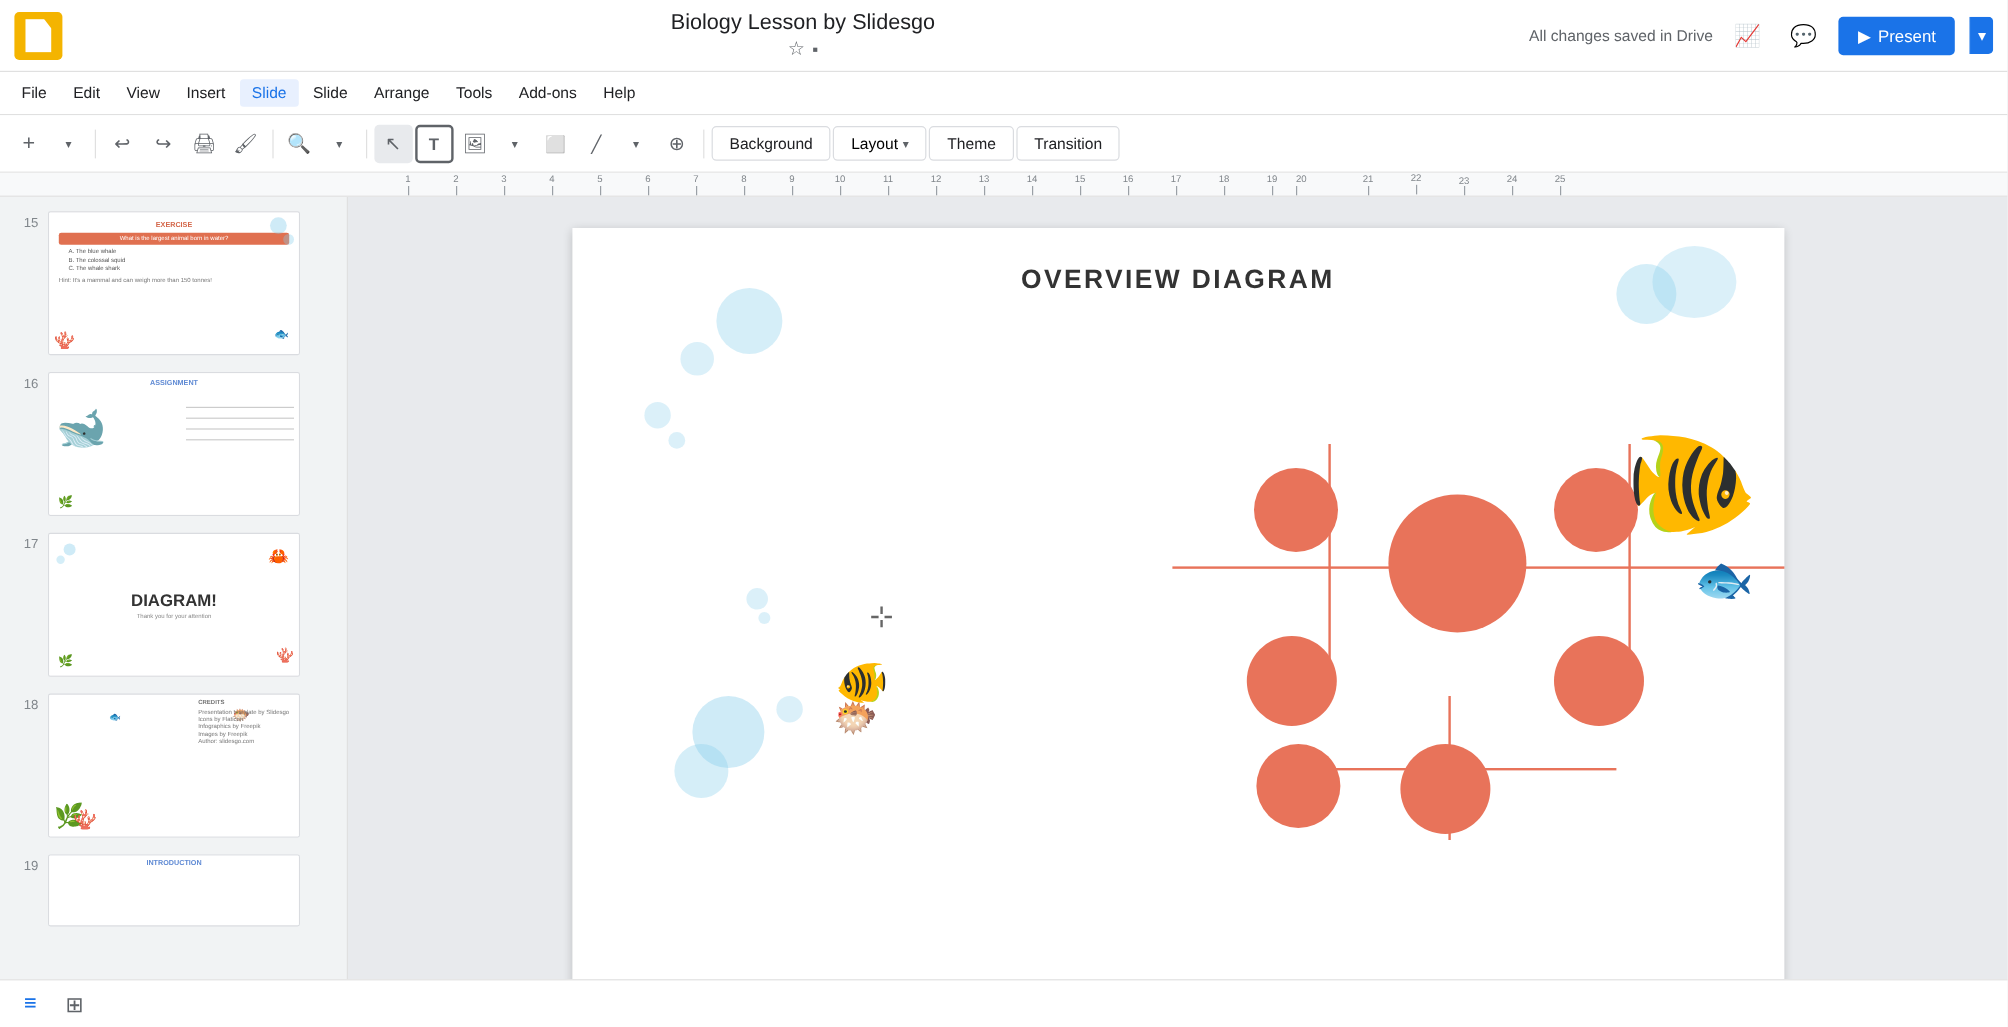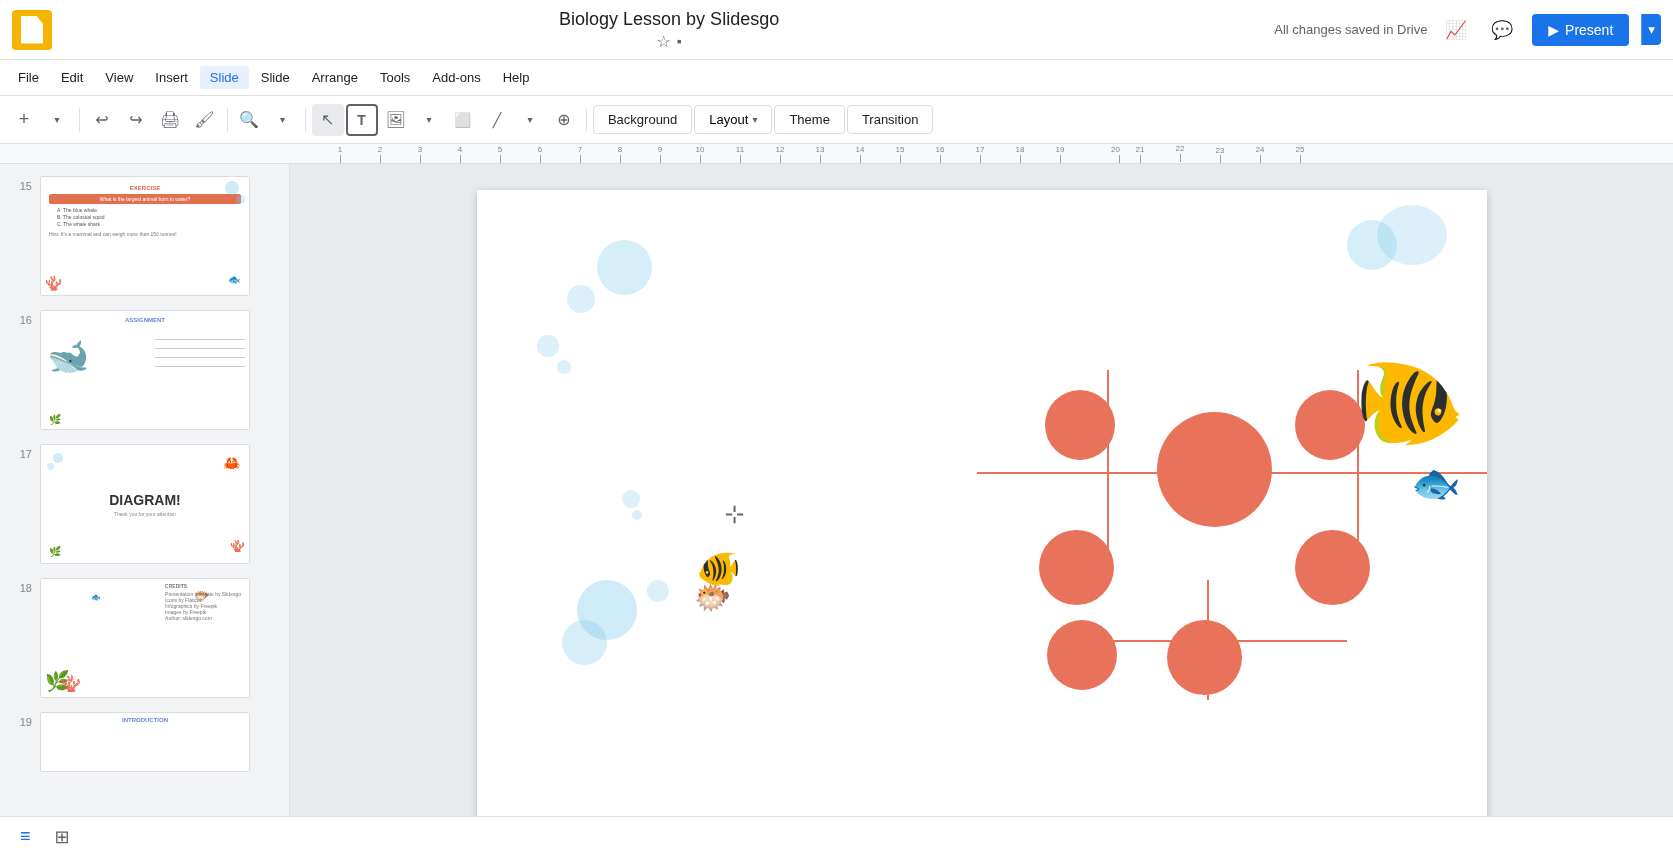--- a/index.html
+++ b/index.html
@@ -336,21 +336,21 @@
         <span style="font-size:8px;color:#80868b;margin-bottom:1px;">18</span>
       </span>
       </span>
       <span style="display: inline-flex; align-items: flex-end; height: 100%; margin-right: 0px;">
         <span style="display:flex;flex-direction:column-reverse;align-items:center;width:40px;font-size:9px;color:#80868b;">
         <span style="width:1px;height:8px;background:#9aa0a6;display:block;"></span>
         <span style="font-size:8px;color:#80868b;margin-bottom:1px;">19</span>
       </span>
       </span>
       <span style="display: inline-flex; align-items: flex-end; height: 100%; margin-right: 0px;">
-        <span style="display:flex;flex-direction:column-reverse;align-items:flex-end;width:40px;font-size:9px;color:#80868b;">
+        <span style="display:flex;flex-direction:column-reverse;align-items:flex-start;width:40px;font-size:9px;color:#80868b;">
         <span style="width:1px;height:8px;background:#9aa0a6;display:block;"></span>
         <span style="font-size:8px;color:#80868b;margin-bottom:1px;">20</span>
       </span>
       </span>
       <span style="display: inline-flex; align-items: center; height: 100%; margin-right: 0px;">
         <span style="display:flex;flex-direction:column-reverse;align-items:center;width:40px;font-size:9px;color:#80868b;">
         <span style="width:1px;height:8px;background:#9aa0a6;display:block;"></span>
         <span style="font-size:8px;color:#80868b;margin-bottom:1px;">21</span>
       </span>
       </span>
@@ -475,20 +475,21 @@
           <div style="font-size:6px;font-weight:bold;color:#5f8ad4;text-align:center;">INTRODUCTION</div>
         </div>
       </div>
     </div>
 
   </div>
 
   <div id="slide-editor">
     <div id="slide-canvas">
 
+      <div class="overview-title">OVERVIEW DIAGRAM</div>
 
       <div style="position:absolute;top:50px;left:120px;width:55px;height:55px;border-radius:50%;background:rgba(135,206,235,0.35);"></div>
       <div style="position:absolute;top:95px;left:90px;width:28px;height:28px;border-radius:50%;background:rgba(135,206,235,0.3);"></div>
       <div style="position:absolute;top:145px;left:60px;width:22px;height:22px;border-radius:50%;background:rgba(135,206,235,0.3);"></div>
       <div style="position:absolute;top:170px;left:80px;width:14px;height:14px;border-radius:50%;background:rgba(135,206,235,0.3);"></div>
       <div style="position:absolute;top:300px;left:145px;width:18px;height:18px;border-radius:50%;background:rgba(135,206,235,0.3);"></div>
       <div style="position:absolute;top:320px;left:155px;width:10px;height:10px;border-radius:50%;background:rgba(135,206,235,0.3);"></div>
       <div style="position:absolute;top:390px;left:100px;width:60px;height:60px;border-radius:50%;background:rgba(135,206,235,0.4);"></div>
       <div style="position:absolute;top:390px;left:170px;width:22px;height:22px;border-radius:50%;background:rgba(135,206,235,0.3);"></div>
       <div style="position:absolute;top:430px;left:85px;width:45px;height:45px;border-radius:50%;background:rgba(135,206,235,0.35);"></div>

